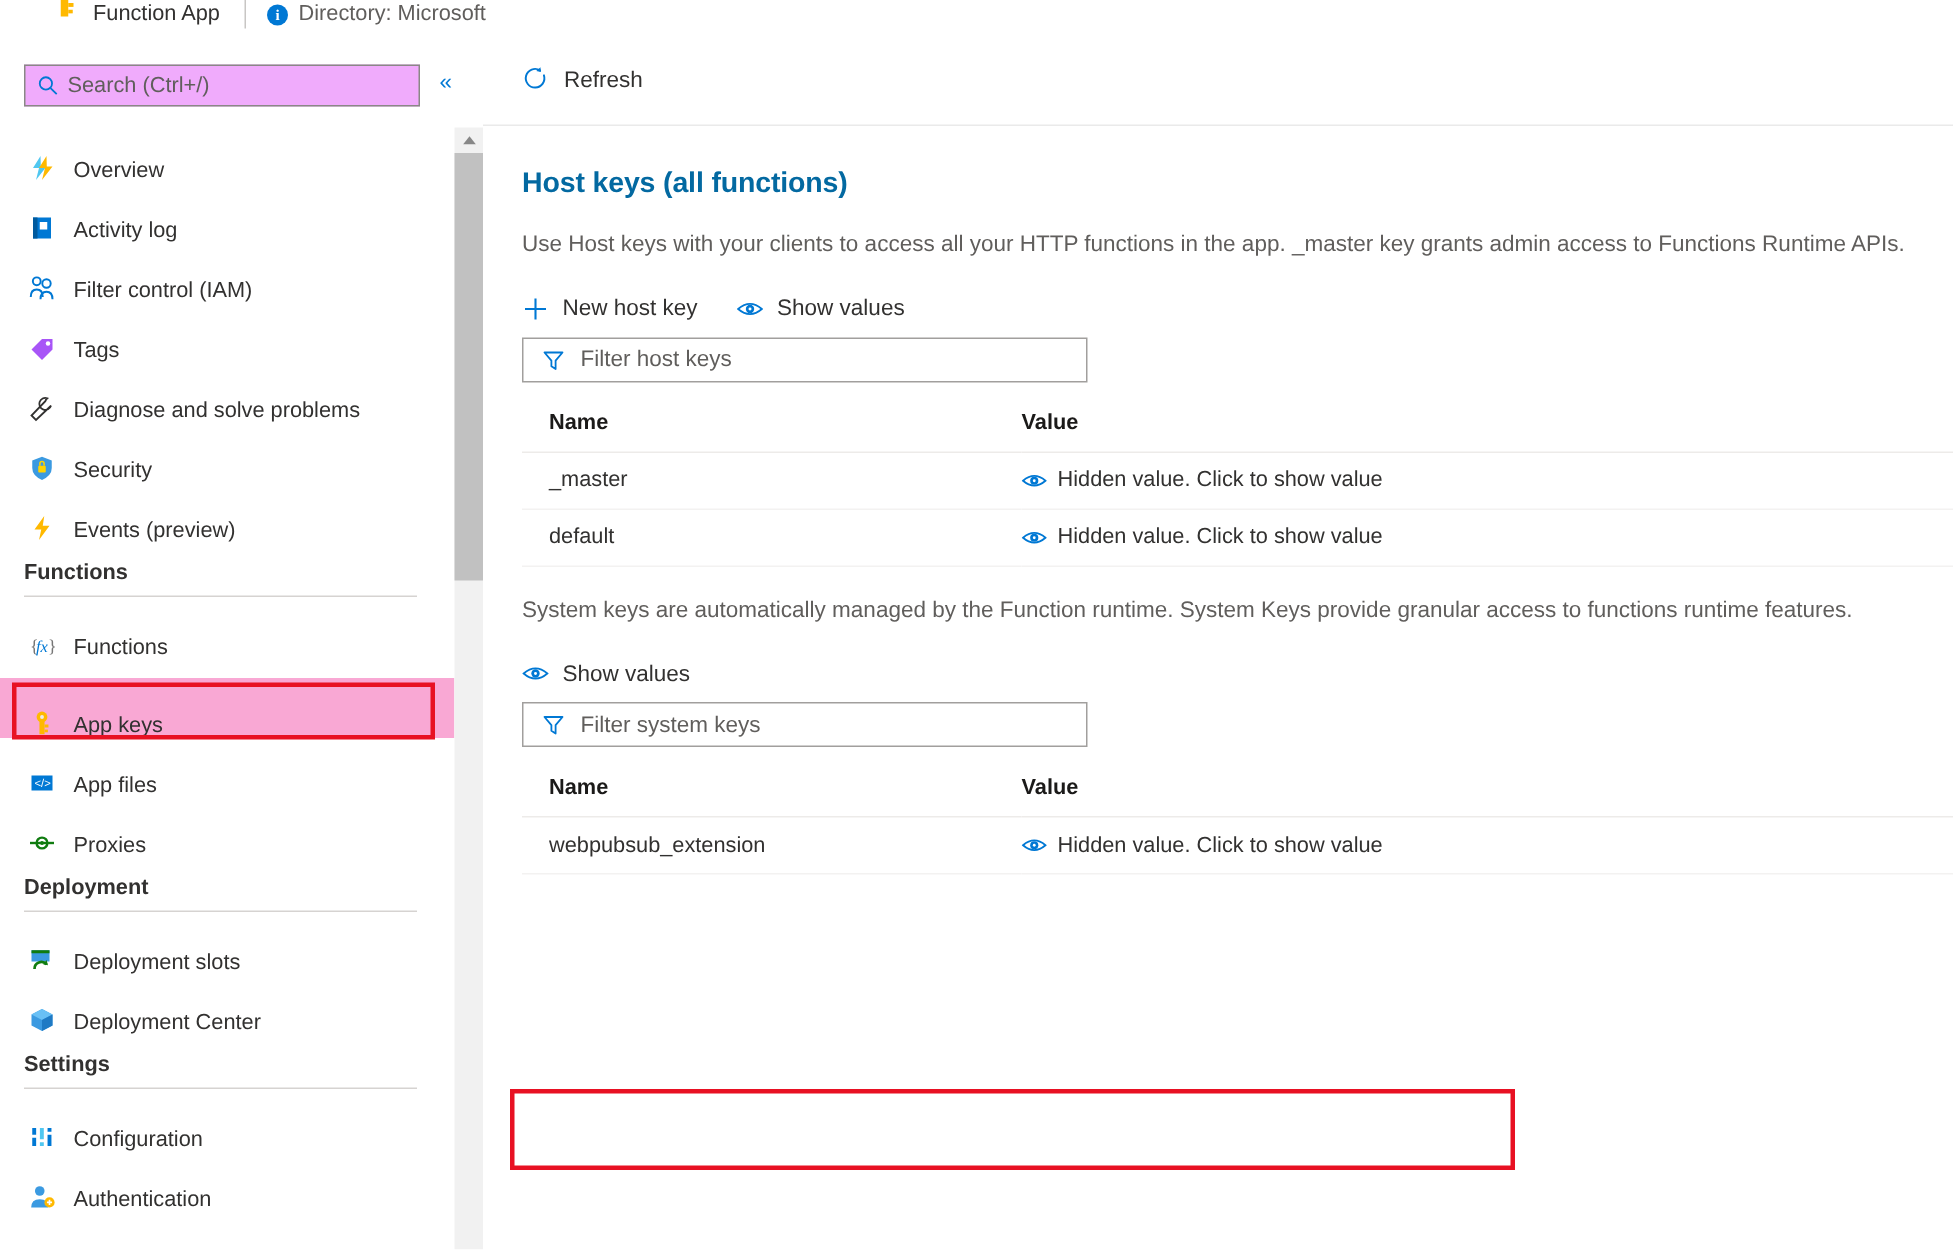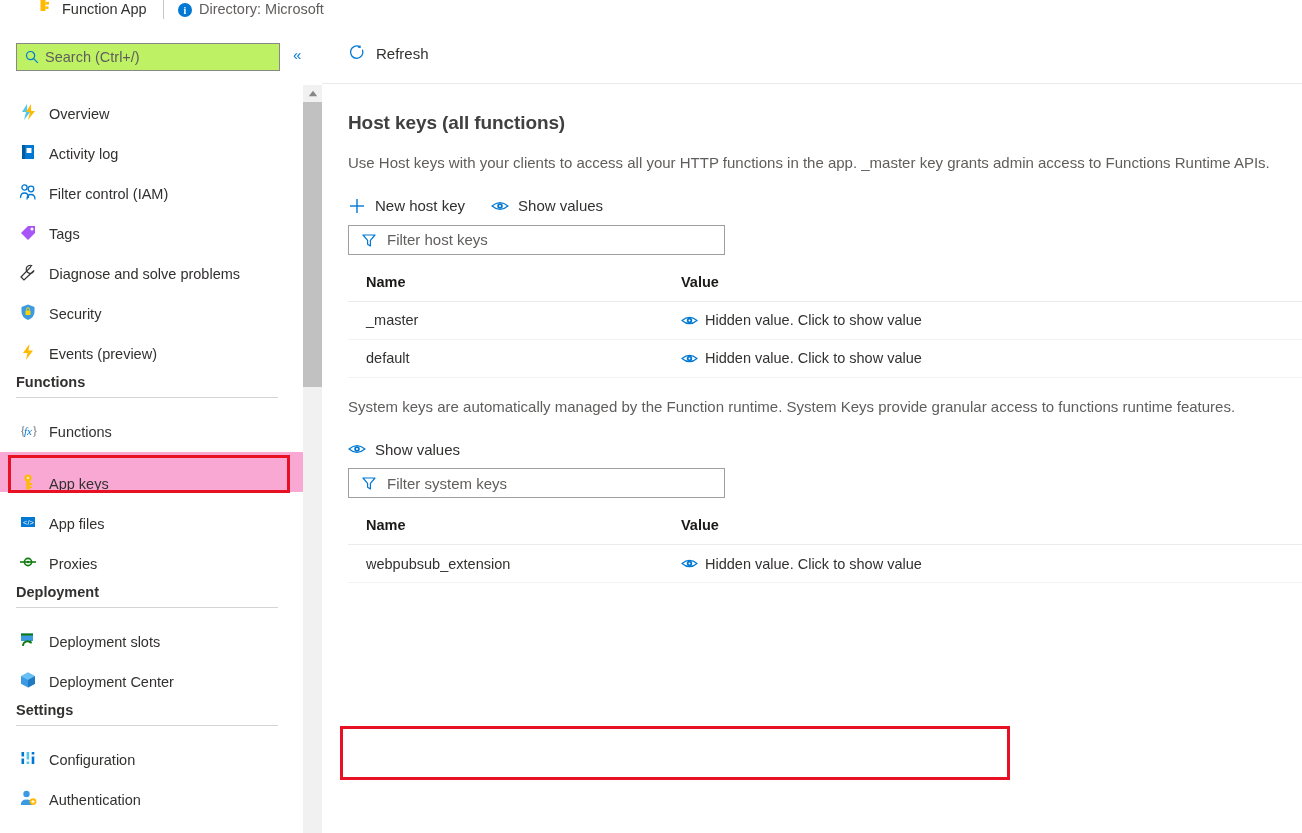--- a/index.html
+++ b/index.html
@@ -44,21 +44,21 @@
 
   
   .sidebar {
     position: absolute; left: 0; top: 28px; width: 303px; height: 805px;
     background: #ffffff; overflow: hidden;
   }
   .search-row { position: relative; height: 50px; }
   .search-box {
     position: absolute; left: 16px; top: 15px;
     width: 264px; height: 28px;
-    border: 1px solid #8a8886; background: #bef264;
+    border: 1px solid #8a8886; background: #f0abfc;
     display: flex; align-items: center;
   }
   .search-box .mag {
     margin-left: 8px; margin-right: 6px; width: 14px; height: 14px; flex: none;
   }
   .search-box .ph { font-size: 14.5px; color: #605e5c; }
   .collapse-btn {
     position: absolute; left: 293px; top: 19px;
     font-size: 15px; color: #0078d4; cursor: pointer; line-height: 1;
   }
@@ -115,21 +115,21 @@
   }
   .cmd-btn {
     position: absolute; left: 26px; top: 16px;
     display: flex; align-items: center; cursor: pointer;
   }
   .cmd-btn .ico { width: 18px; height: 18px; margin-right: 10px; flex: none; }
   .cmd-btn .lbl { font-size: 15px; color: #323130; }
 
   .section { padding: 0 0 0 26px; }
   h2.sec-title {
-    font-size: 19px; font-weight: bold; color: #404040;
+    font-size: 19px; font-weight: bold; color: #0369a1;
     margin: 0; padding-top: 28px; letter-spacing: -0.1px;
   }
   p.sec-desc {
     font-size: 15px; color: #605e5c; line-height: 1.5;
     margin: 18px 0 0 0; width: 945px;
   }
 
   .actions { display: flex; align-items: center; margin-top: 22px; }
   .action {
     display: flex; align-items: center; cursor: pointer; margin-right: 26px;

